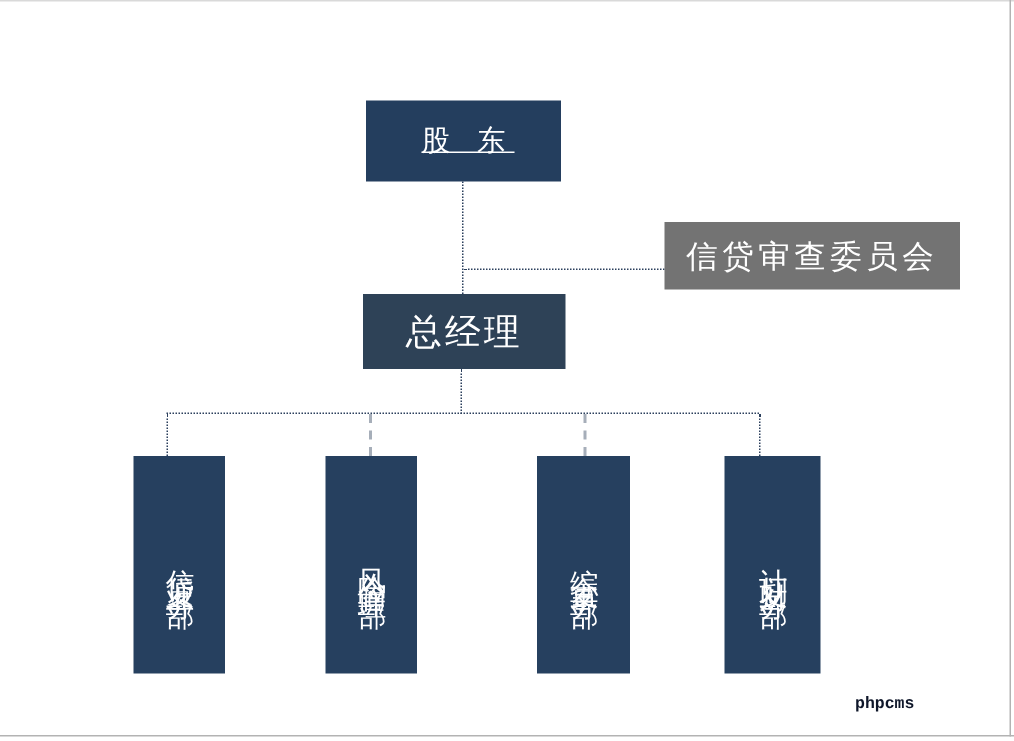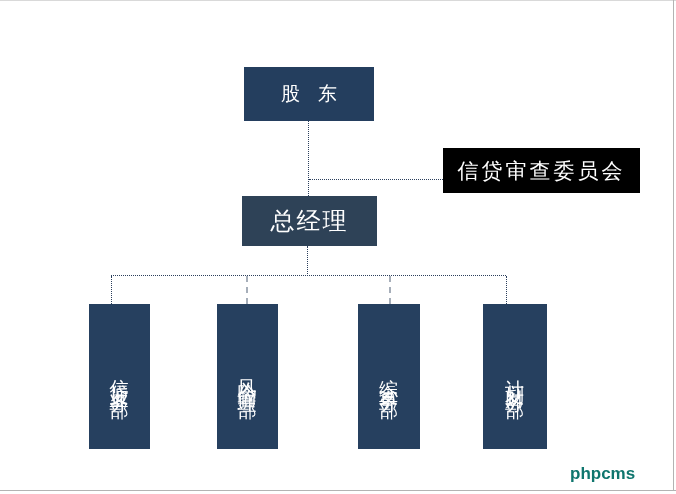--- a/index.html
+++ b/index.html
@@ -14,22 +14,22 @@
   .frame-top    { position:absolute; left:0; top:0; width:676px; height:1px; background:#d9d9d9; }
   .frame-right  { position:absolute; left:673px; top:0; width:1px; height:491px; background:#b3b3b3; }
   .frame-bottom { position:absolute; left:0; top:490px; width:676px; height:1px; background:#b3b3b3; }
 
   
   .node {
     position:absolute;
     display:flex; align-items:center; justify-content:center;
     color:#ffffff;
   }
-  .box-shareholder { left:244px; top:67px;  width:130px; height:54px; background:#243e5e; font-size:19px; letter-spacing:6px; text-indent:6px; }
-  .box-committee   { left:443px; top:148px; width:197px; height:45px; background:#000000; font-size:21px; letter-spacing:3px; }
+  .box-shareholder { left:244px; top:67px;  width:130px; height:54px; background:#243e5e; font-size:19px; letter-spacing:6px; text-indent:6px;text-decoration:underline; }
+  .box-committee   { left:443px; top:148px; width:197px; height:45px; background:#737373; font-size:21px; letter-spacing:3px; }
   .box-gm          { left:242px; top:196px; width:135px; height:50px; background:#2e4257; font-size:24px; letter-spacing:2px; }
 
   .vnode {
     position:absolute;
     top:304px; height:145px;
     display:flex; align-items:center; justify-content:center;
     background:#26405f; color:#ffffff;
   }
   .vnode .vtext {
     writing-mode:vertical-rl;
@@ -52,22 +52,22 @@
   .ln-committee { left:309px; top:179px; width:134px; }
   .ln-gm-down   { left:307px; top:246px; height:30px; }
   .ln-branch    { left:111px; top:275px; width:395px; }
   .ln-drop1     { left:111px; top:276px; height:28px; }
   .ln-drop2     { left:246px; top:276px; height:28px; }
   .ln-drop3     { left:389px; top:276px; height:28px; }
   .ln-drop4     { left:506px; top:276px; height:28px; }
 
   .watermark {
     position:absolute; left:570px; top:464px;
-    font-family:Liberation Sans, sans-serif;
-    font-weight:bold; font-size:17px; color:#0f766e;
+    font-family:Liberation Mono, monospace;
+    font-weight:bold; font-size:11px; color:#0f172a;
     letter-spacing:0;
   }
 </style>
 </head>
 <body>
 
 <div class="stage">
 
   <div class="frame-top"></div>
   <div class="frame-right"></div>

